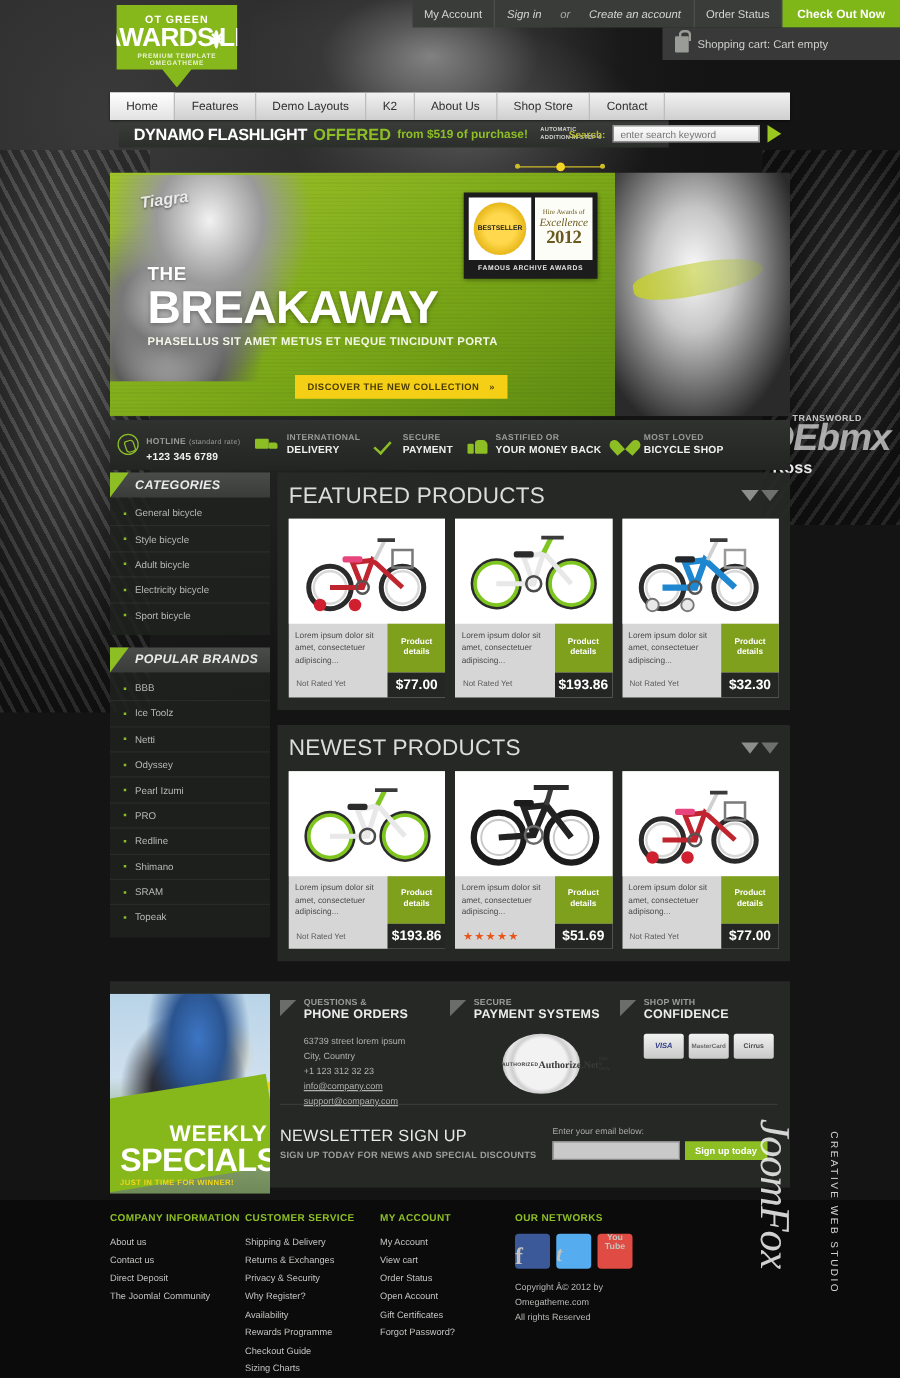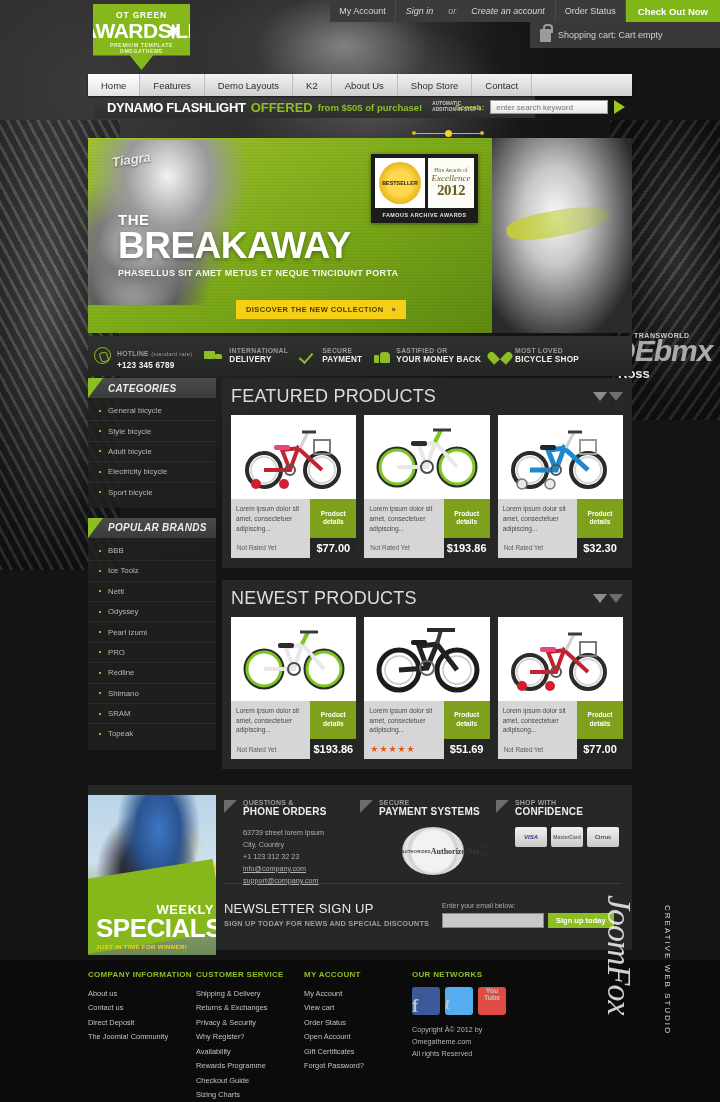--- a/index.html
+++ b/index.html
@@ -355,21 +355,21 @@
   }
   .spec-green {
     position: absolute; left: -8px; bottom: 0; width: 146px; height: 74px;
     background: #86b81c; transform: rotate(-9deg); transform-origin: left bottom;
   }
   .spec-yellow {
     position: absolute; left: -8px; bottom: 62px; width: 146px; height: 6px;
     background: #f0d41c; transform: rotate(-9deg); transform-origin: left bottom;
   }
   .spec-txt { position: absolute; left: 8px; bottom: 5px; z-index: 3; width: 118px; }
-  .spec-txt .w { color: #fff; font-size: 13px; font-weight: bold; text-align: right; line-height: 1; letter-spacing: .5px; }
+  .spec-txt .w { color: #fff; font-size: 18px; font-weight: bold; text-align: right; line-height: 1; letter-spacing: .5px; }
   .spec-txt .s { color: #fff; font-size: 26px; font-weight: bold; line-height: .98; letter-spacing: -.5px; }
   .spec-txt .j { color: #f0d41c; font-size: 6.2px; font-weight: bold; letter-spacing: .3px; margin-top: 2px; }
 
   
   .sec { background: rgba(40,42,40,.9); padding: 8px 9px 10px; margin-bottom: 12px; }
   .sec-head {
     display: flex; align-items: center; justify-content: space-between; margin-bottom: 8px;
   }
   .sec-head h2 {
     color: #dcdcdc; font-size: 18px; font-weight: normal; letter-spacing: .2px;
@@ -558,21 +558,21 @@
     <a href="#">K2</a>
     <a href="#">About Us</a>
     <a href="#">Shop Store</a>
     <a href="#">Contact</a>
     <span class="spacer"></span>
   </nav>
 
   <div class="promo">
     <span class="t1">DYNAMO FLASHLIGHT</span>
     <span class="t2">OFFERED</span>
-    <span class="t3">from $505 of purchase!</span>
+    <span class="t3">from $519 of purchase!</span>
     <span class="badge">
       <div>AUTOMATIC</div>
       <div>ADDITION IN STEP 4</div>
     </span>
   </div>
 
   <div class="searchwrap">
     <span class="lbl">Search:</span>
     <input type="text" placeholder="enter search keyword" style="">
     <span class="go"></span>

